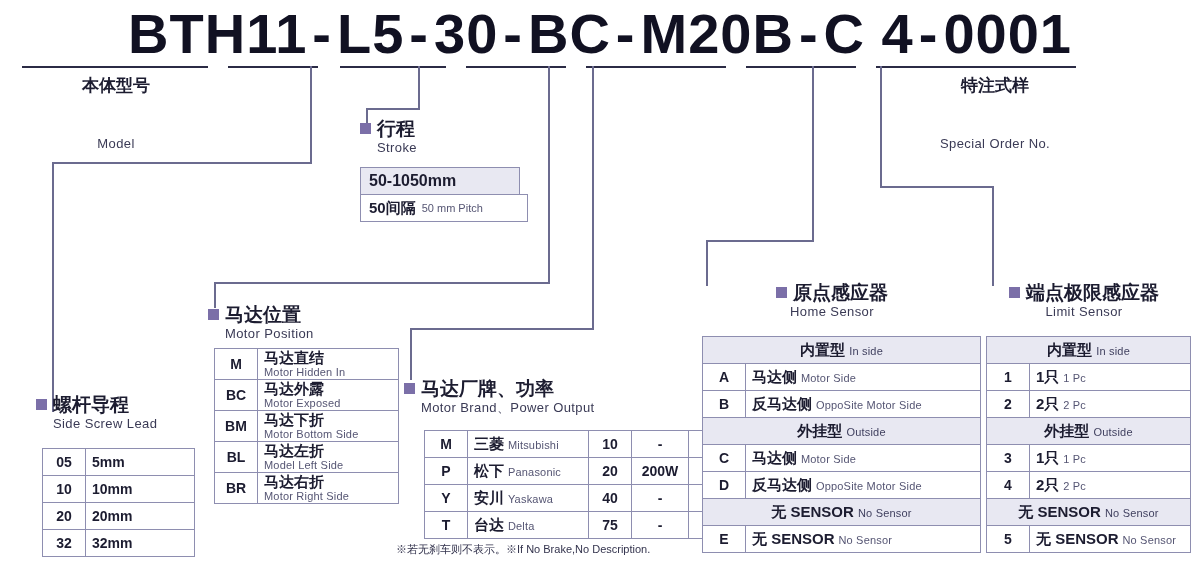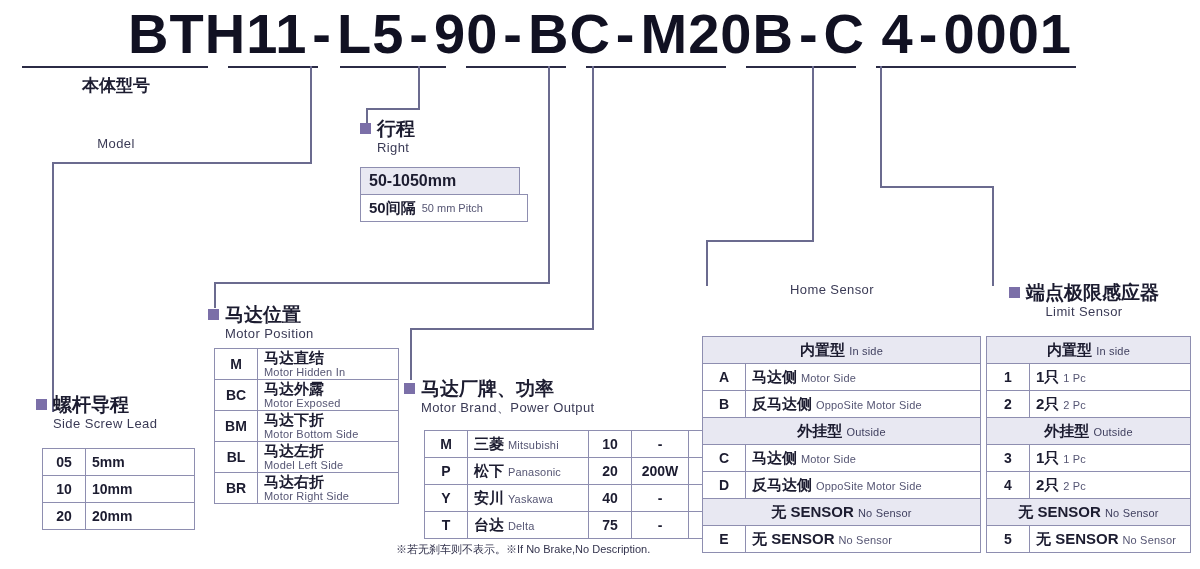--- a/index.html
+++ b/index.html
@@ -88,21 +88,21 @@
   }
   .strokebox2 .cnv{font-size:15px;font-weight:bold;color:#1c1c30;}
   .strokebox2 .env{font-size:11px;color:#555573;margin-left:6px;}
 </style>
 </head>
 <body>
 
 <div class="root">
 
   <div id="code-line">
-    <span class="seg">BTH11</span><span class="dash">-</span><span class="seg">L5</span><span class="dash">-</span><span class="seg">90</span><span class="dash">-</span><span class="seg">BC</span><span class="dash">-</span><span class="seg">M20B</span><span class="dash">-</span><span class="seg">C 4</span><span class="dash">-</span><span class="seg">0001</span>
+    <span class="seg">BTH11</span><span class="dash">-</span><span class="seg">L5</span><span class="dash">-</span><span class="seg">30</span><span class="dash">-</span><span class="seg">BC</span><span class="dash">-</span><span class="seg">M20B</span><span class="dash">-</span><span class="seg">C 4</span><span class="dash">-</span><span class="seg">0001</span>
   </div>
 
   <div class="uline" style="left:22px;  top:66px; width:186px;"></div>
   <div class="uline" style="left:228px; top:66px; width:90px;"></div>
   <div class="uline" style="left:340px; top:66px; width:106px;"></div>
   <div class="uline" style="left:466px; top:66px; width:100px;"></div>
   <div class="uline" style="left:586px; top:66px; width:140px;"></div>
   <div class="uline" style="left:746px; top:66px; width:110px;"></div>
   <div class="uline" style="left:876px; top:66px; width:200px;"></div>
 
@@ -128,24 +128,28 @@
 
   <div class="vline" style="left:992px; top:186px; height:100px;"></div>
   <div class="hline" style="left:880px; top:186px; width:114px;"></div>
   <div class="vline" style="left:880px; top:66px;  height:120px;"></div>
 
   <div class="plainhead" style="left:30px; top:76px; width:172px;">
     <div class="cn">本体型号</div>
     <div class="en">Model</div>
   </div>
 
+  <div class="plainhead" style="left:900px; top:76px; width:190px;">
+    <div class="cn">特注式样</div>
+    <div class="en">Special Order No.</div>
+  </div>
 
   <div class="titleblock" style="left:360px; top:118px;">
     <div class="cn"><span class="sq"></span><span>行程</span></div>
-    <div class="en" style="margin-left:17px;">Right</div>
+    <div class="en" style="margin-left:17px;">Stroke</div>
   </div>
   <div class="strokebox" style="left:360px; top:167px; width:150px; height:26px;">
     <span>50-1050mm</span>
   </div>
   <div class="strokebox2" style="left:360px; top:194px; width:158px; height:26px;">
     <span class="cnv">50间隔</span>
     <span class="env">50 mm Pitch</span>
   </div>
 
   <div class="titleblock" style="left:36px; top:394px;">
@@ -158,20 +162,24 @@
       <td class="k">05</td>
       <td class="v" style="width:96px;">5mm</td>
     </tr>
     <tr>
       <td class="k">10</td>
       <td class="v">10mm</td>
     </tr>
     <tr>
       <td class="k">20</td>
       <td class="v">20mm</td>
+    </tr>
+    <tr>
+      <td class="k">32</td>
+      <td class="v">32mm</td>
     </tr>
   </tbody>
     </table>
 
   <div class="titleblock" style="left:208px; top:304px;">
     <div class="cn"><span class="sq"></span><span>马达位置</span></div>
     <div class="en" style="margin-left:17px;">Motor Position</div>
   </div>
   <table class="tbl" style="left:214px; top:348px;">
     <tbody>
@@ -257,20 +265,21 @@
       </td>
       <td class="k">75</td>
       <td class="k">-</td>
       <td class="k"></td>
     </tr>
   </tbody>
     </table>
   <div class="note" style="left:396px; top:542px;">※若无刹车则不表示。※If No Brake,No Description.</div>
 
   <div class="titleblock center" style="left:700px; top:282px; width:264px;">
+    <div class="cn"><span class="sq"></span><span>原点感应器</span></div>
     <div class="en">Home Sensor</div>
   </div>
   <table class="tbl" style="left:702px; top:336px;">
     <tbody>
         <tr class="grp">
       <td colspan="2">
         <span>内置型</span>
         <span class="env">In side</span>
       </td>
     </tr>

